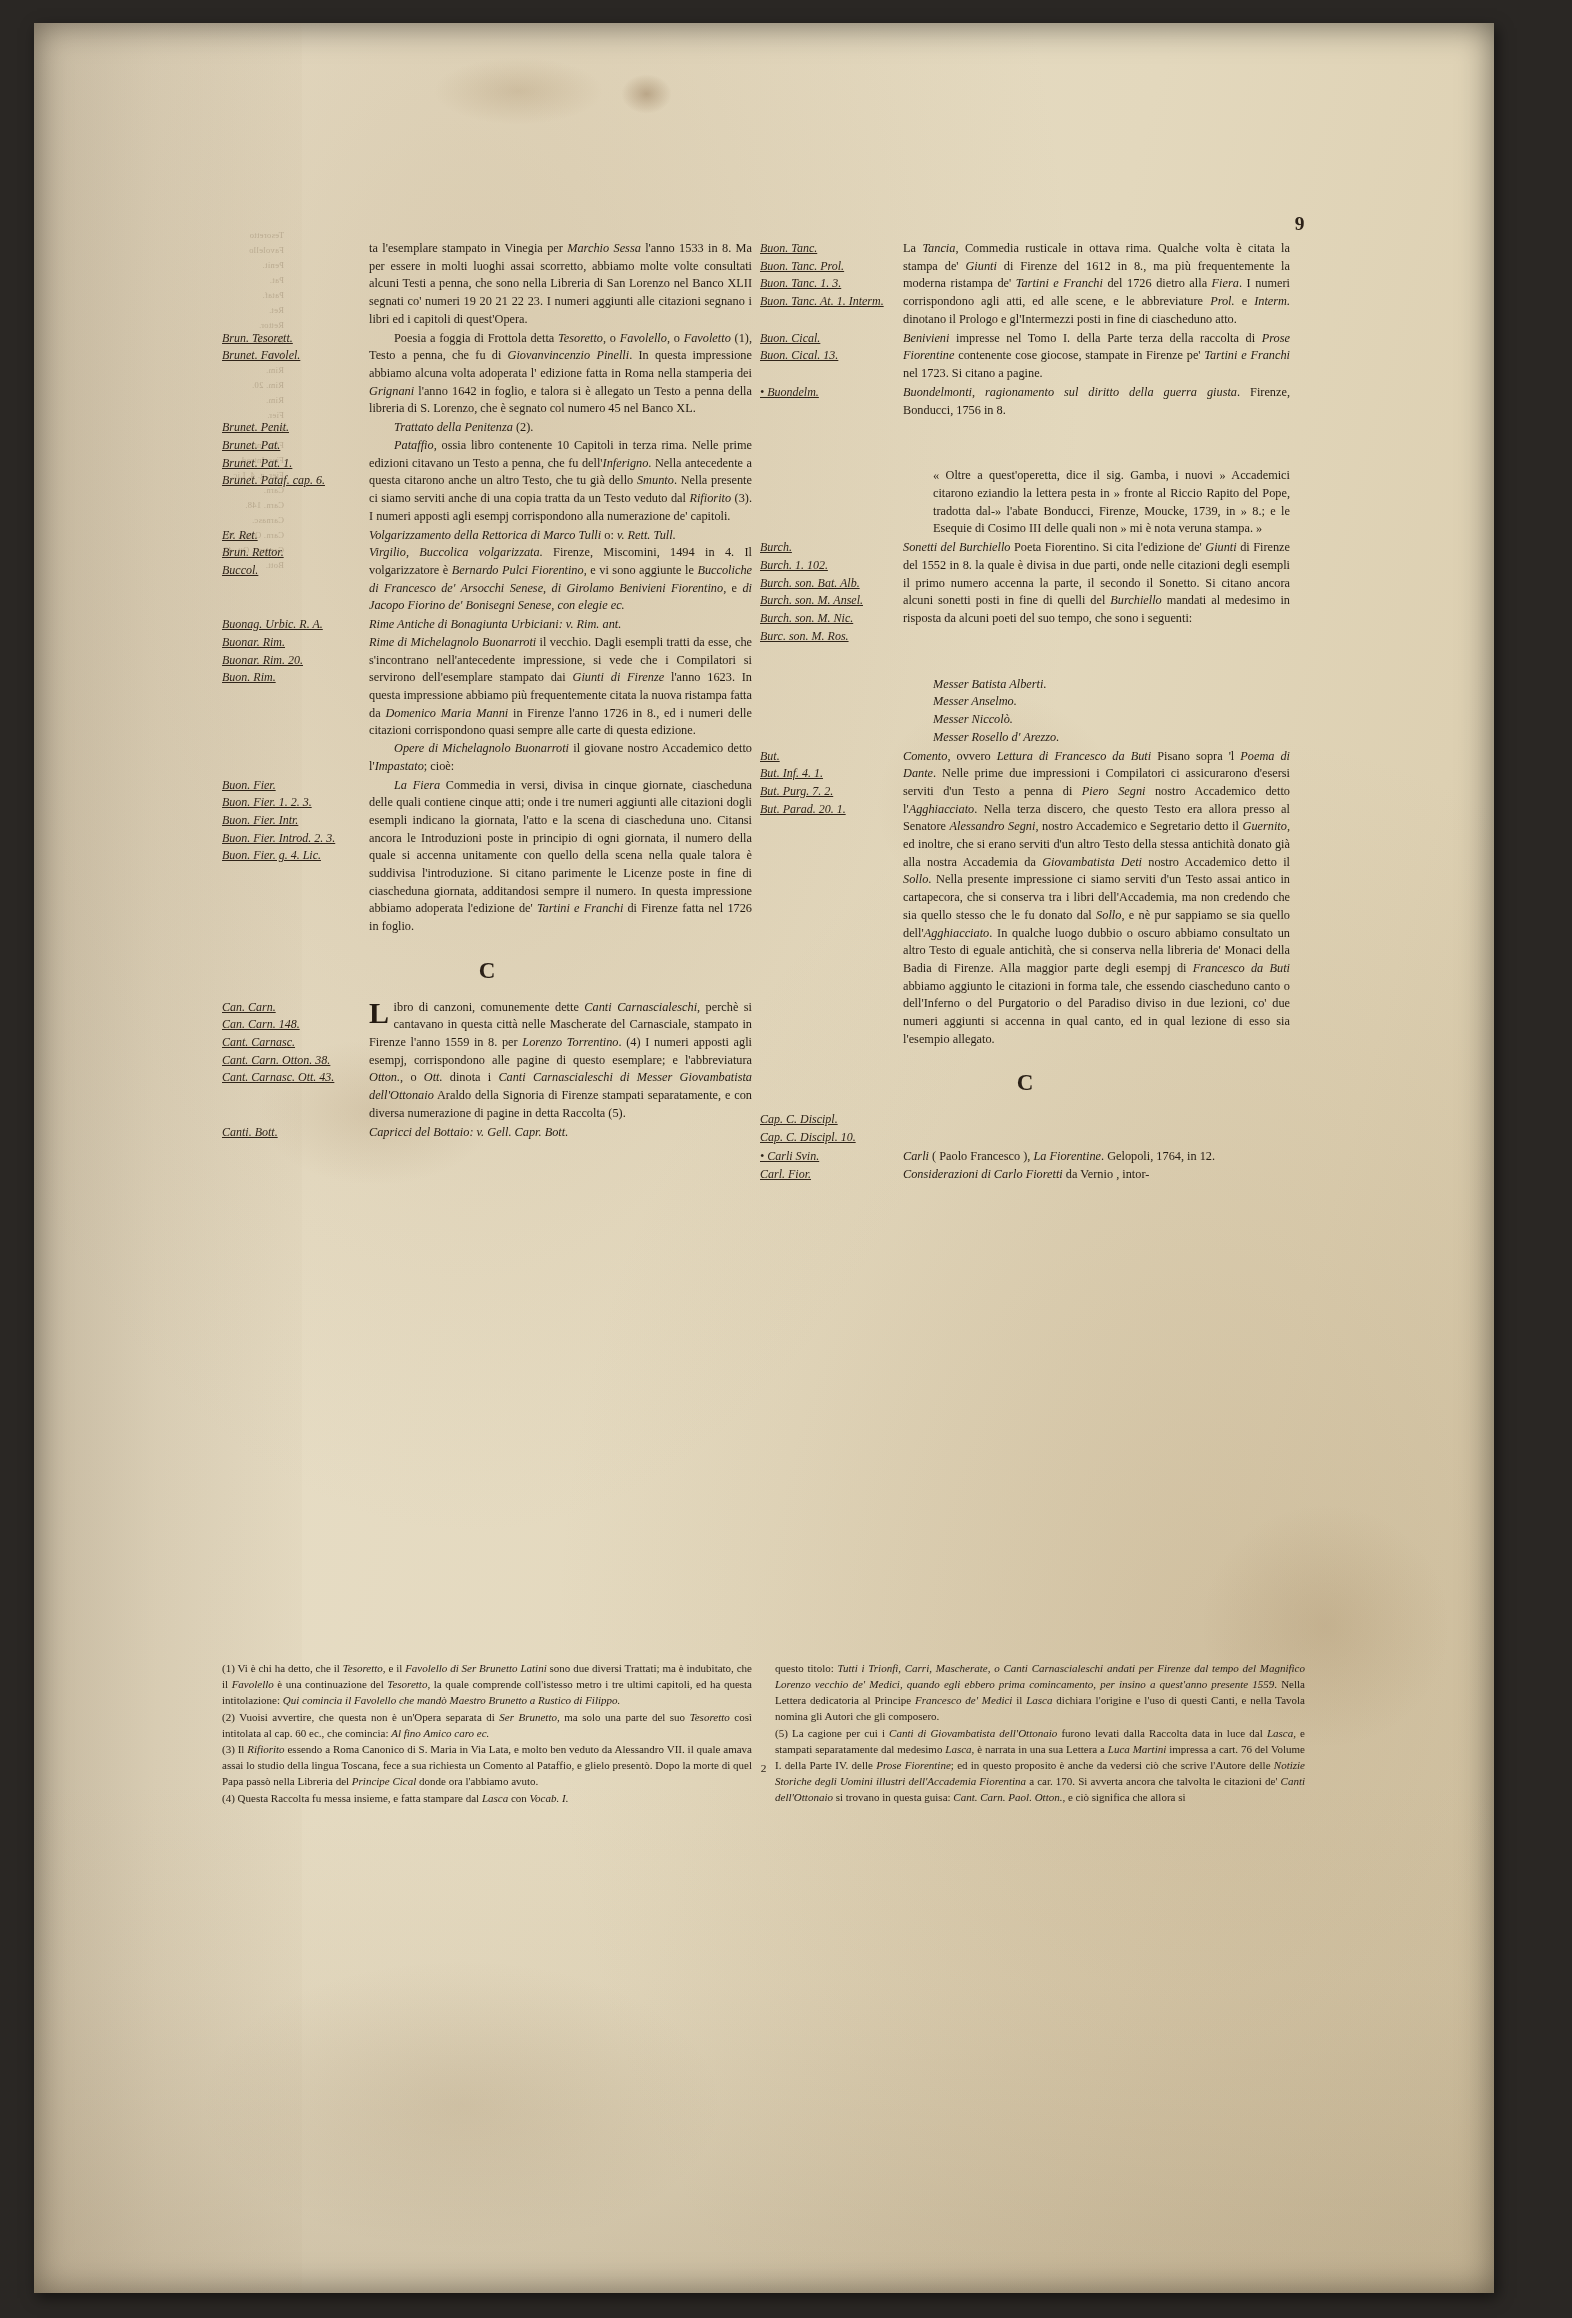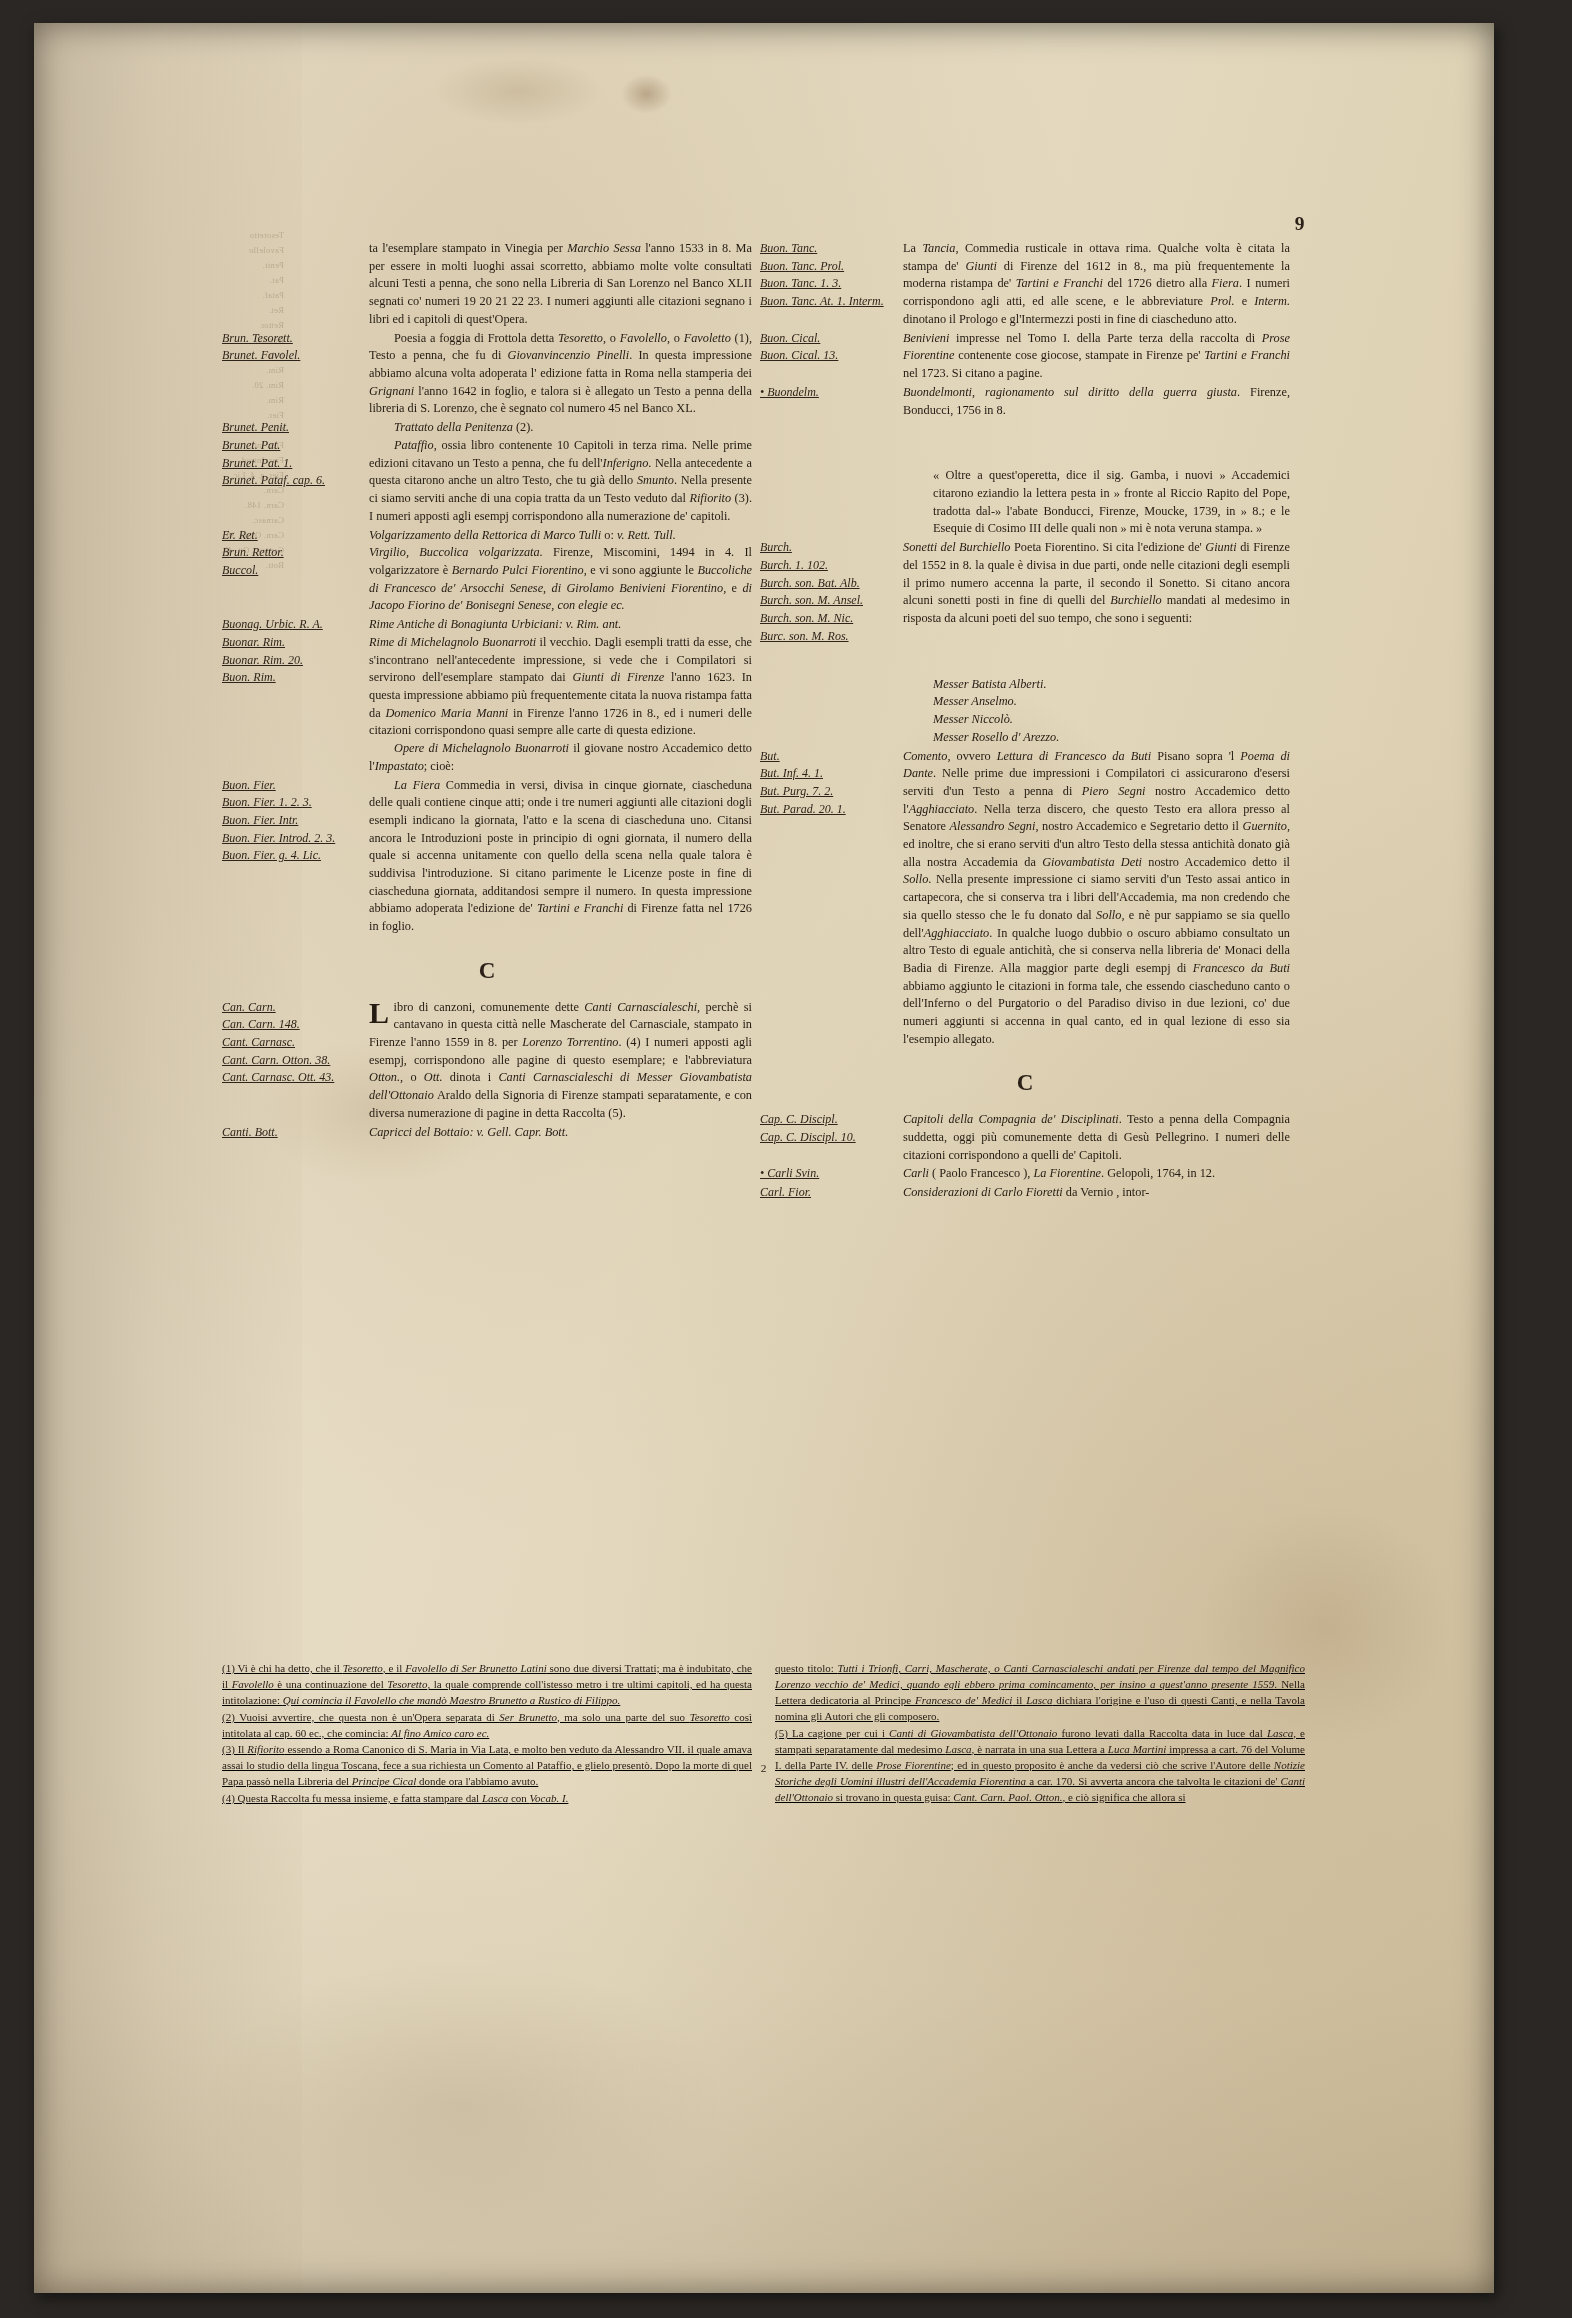--- a/index.html
+++ b/index.html
@@ -140,21 +140,21 @@
 
   
   #footnotes {
     position: absolute;
     left: 188px;
     top: 1637px;
     width: 1083px;
     display: flex;
     gap: 23px;
   }
-  #footnotes .fncol { width: 530px; text-decoration: underline; }
+  #footnotes .fncol { width: 530px; }
   .fn {
     font-size: 11px;
     line-height: 16px;
     text-align: justify;
     color: #2a2017;
     margin-bottom: 0.6px;
   }
   .catch {
     position: absolute;
     left: 0; right: 0;
@@ -278,21 +278,20 @@
               </div>
               <div class="entry">
                 <div class="sig">But.<br>But. Inf. 4. 1.<br>But. Purg. 7. 2.<br>But. Parad. 20. 1.</div>
                 <div class="body"><i>Comento</i>, ovvero <i>Lettura di Francesco da Buti</i> Pisano sopra 'l <i>Poema di Dante</i>. Nelle prime due impressioni i Compilatori ci assicurarono d'esersi serviti d'un Testo a penna di <i>Piero Segni</i> nostro Accademico detto l'<i>Agghiacciato</i>. Nella terza discero, che questo Testo era allora presso al Senatore <i>Alessandro Segni</i>, nostro Accademico e Segretario detto il <i>Guernito</i>, ed inoltre, che si erano serviti d'un altro Testo della stessa antichità donato già alla nostra Accademia da <i>Giovambatista Deti</i> nostro Accademico detto il <i>Sollo</i>. Nella presente impressione ci siamo serviti d'un Testo assai antico in cartapecora, che si conserva tra i libri dell'Accademia, ma non credendo che sia quello stesso che le fu donato dal <i>Sollo</i>, e nè pur sappiamo se sia quello dell'<i>Agghiacciato</i>. In qualche luogo dubbio o oscuro abbiamo consultato un altro Testo di eguale antichità, che si conserva nella libreria de' Monaci della Badia di Firenze. Alla maggior parte degli esempj di <i>Francesco da Buti</i> abbiamo aggiunto le citazioni in forma tale, che essendo ciascheduno canto o dell'Inferno o del Purgatorio o del Paradiso diviso in due lezioni, co' due numeri aggiunti si accenna in qual canto, ed in qual lezione di esso sia l'esempio allegato.</div>
               </div>
             </div>
           <div class="sectionletter">C</div>
           <div id="right-C-entries">
               <div class="entry">
                 <div class="sig">Cap. C. Discipl.<br>Cap. C. Discipl. 10.</div>
-                <div class="body"><i>Capitoli della Compagnia de' Disciplinati</i>. Testo a penna della Compagnia suddetta, oggi più comunemente detta di Gesù Pellegrino. I numeri delle citazioni corrispondono a quelli de' Capitoli.</div>
               </div>
               <div class="entry">
                 <div class="sig">• Carli Svin.</div>
                 <div class="body"><i>Carli</i> ( Paolo Francesco ), <i>La Fiorentine</i>. Gelopoli, 1764, in 12.</div>
               </div>
               <div class="entry">
                 <div class="sig">Carl. Fior.</div>
                 <div class="body"><i>Considerazioni di Carlo Fioretti</i> da Vernio , intor-</div>
               </div>
             </div>

